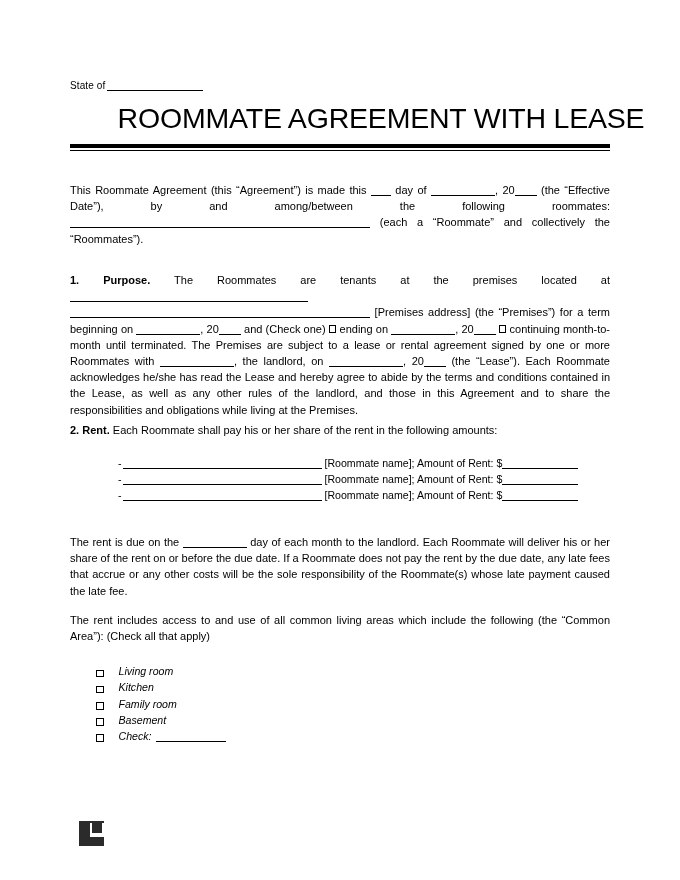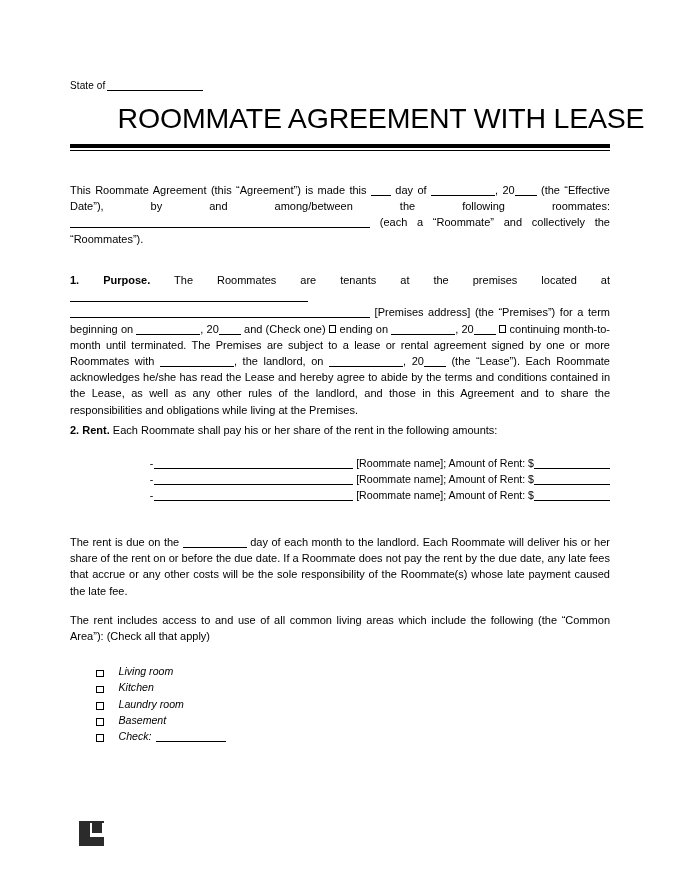--- a/index.html
+++ b/index.html
@@ -111,21 +111,20 @@
     background: #fff;
   }
 
   
   .rent-lines {
     position: absolute;
     left: 0;
     width: 540px;
     font-size: 10.6px;
     line-height: 16.2px;
-    text-align: right;
   }
   .rent-row {
     white-space: nowrap;
     padding-left: 48px;
   }
   .rent-row .dash { margin-right: 1px; }
   .rent-name-blank {
     display: inline-block;
     border-bottom: 1px solid #000;
     width: 199px;
@@ -271,21 +270,21 @@
       <div class="check-item">
         <span class="cbox"></span>
         <span>Living room</span>
       </div>
       <div class="check-item">
         <span class="cbox"></span>
         <span>Kitchen</span>
       </div>
       <div class="check-item">
         <span class="cbox"></span>
-        <span>Laundry room</span>
+        <span>Family room</span>
       </div>
       <div class="check-item">
         <span class="cbox"></span>
         <span>Basement</span>
       </div>
       <div class="check-item">
         <span class="cbox"></span>
         <span>Check:</span>
           <span class="other-blank"></span>
       </div>

